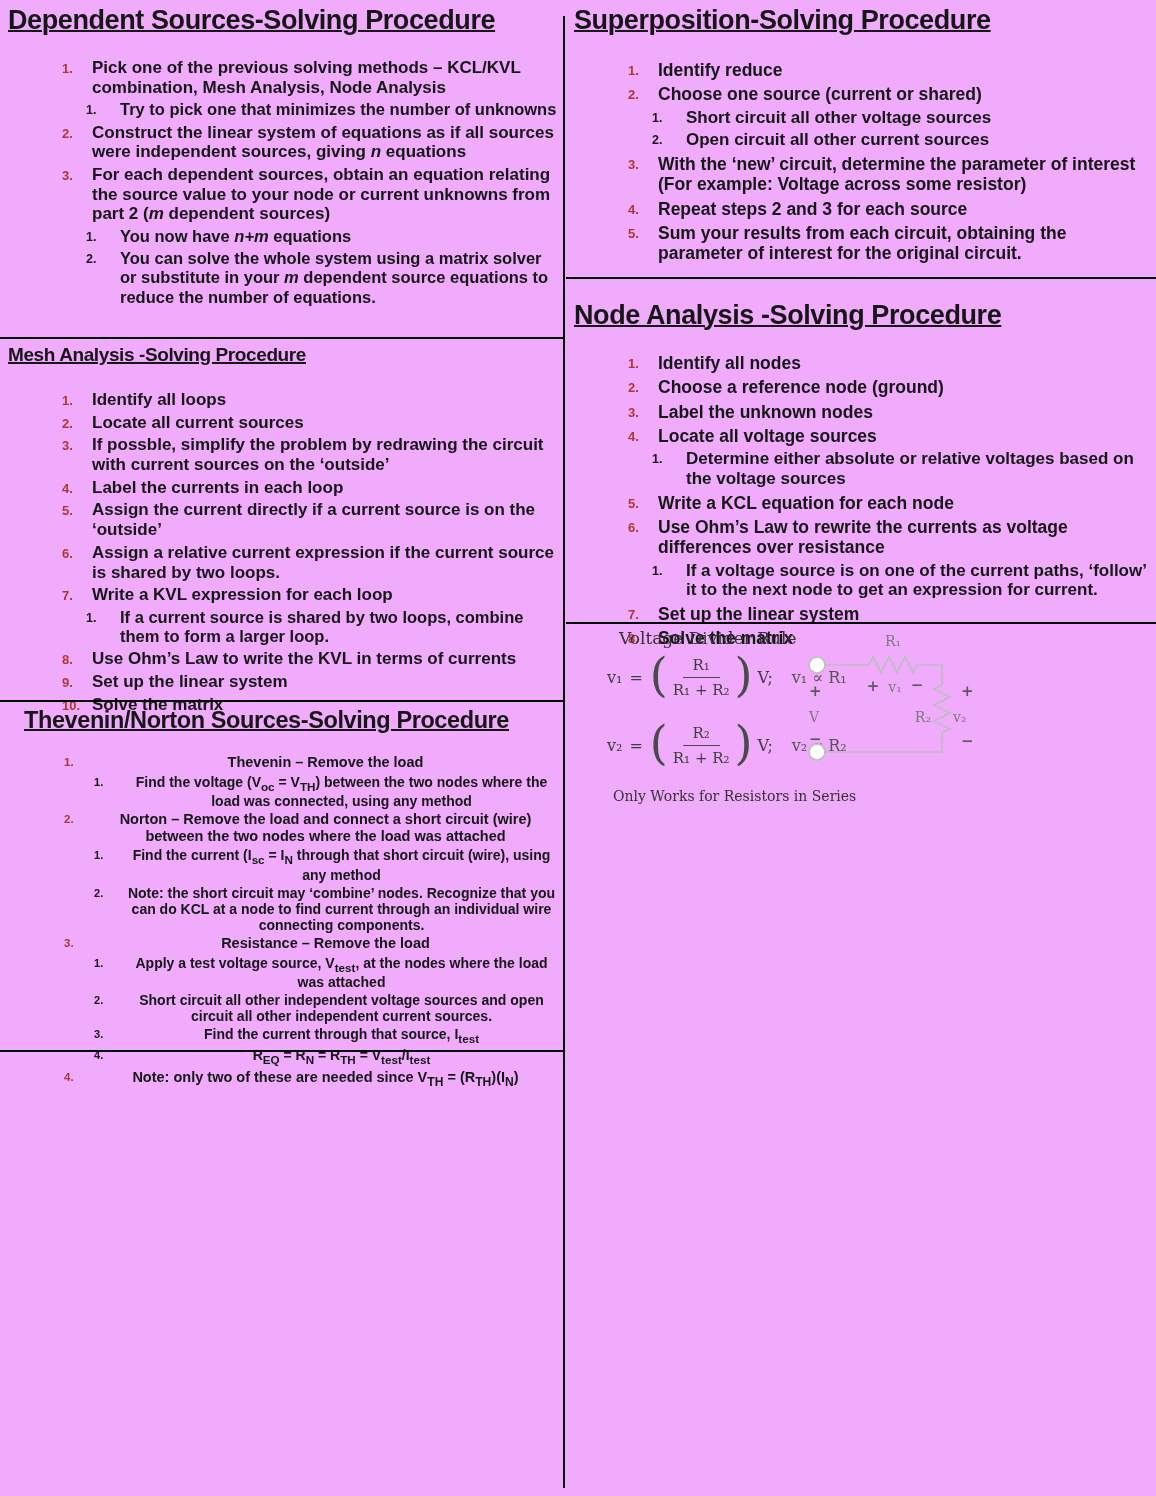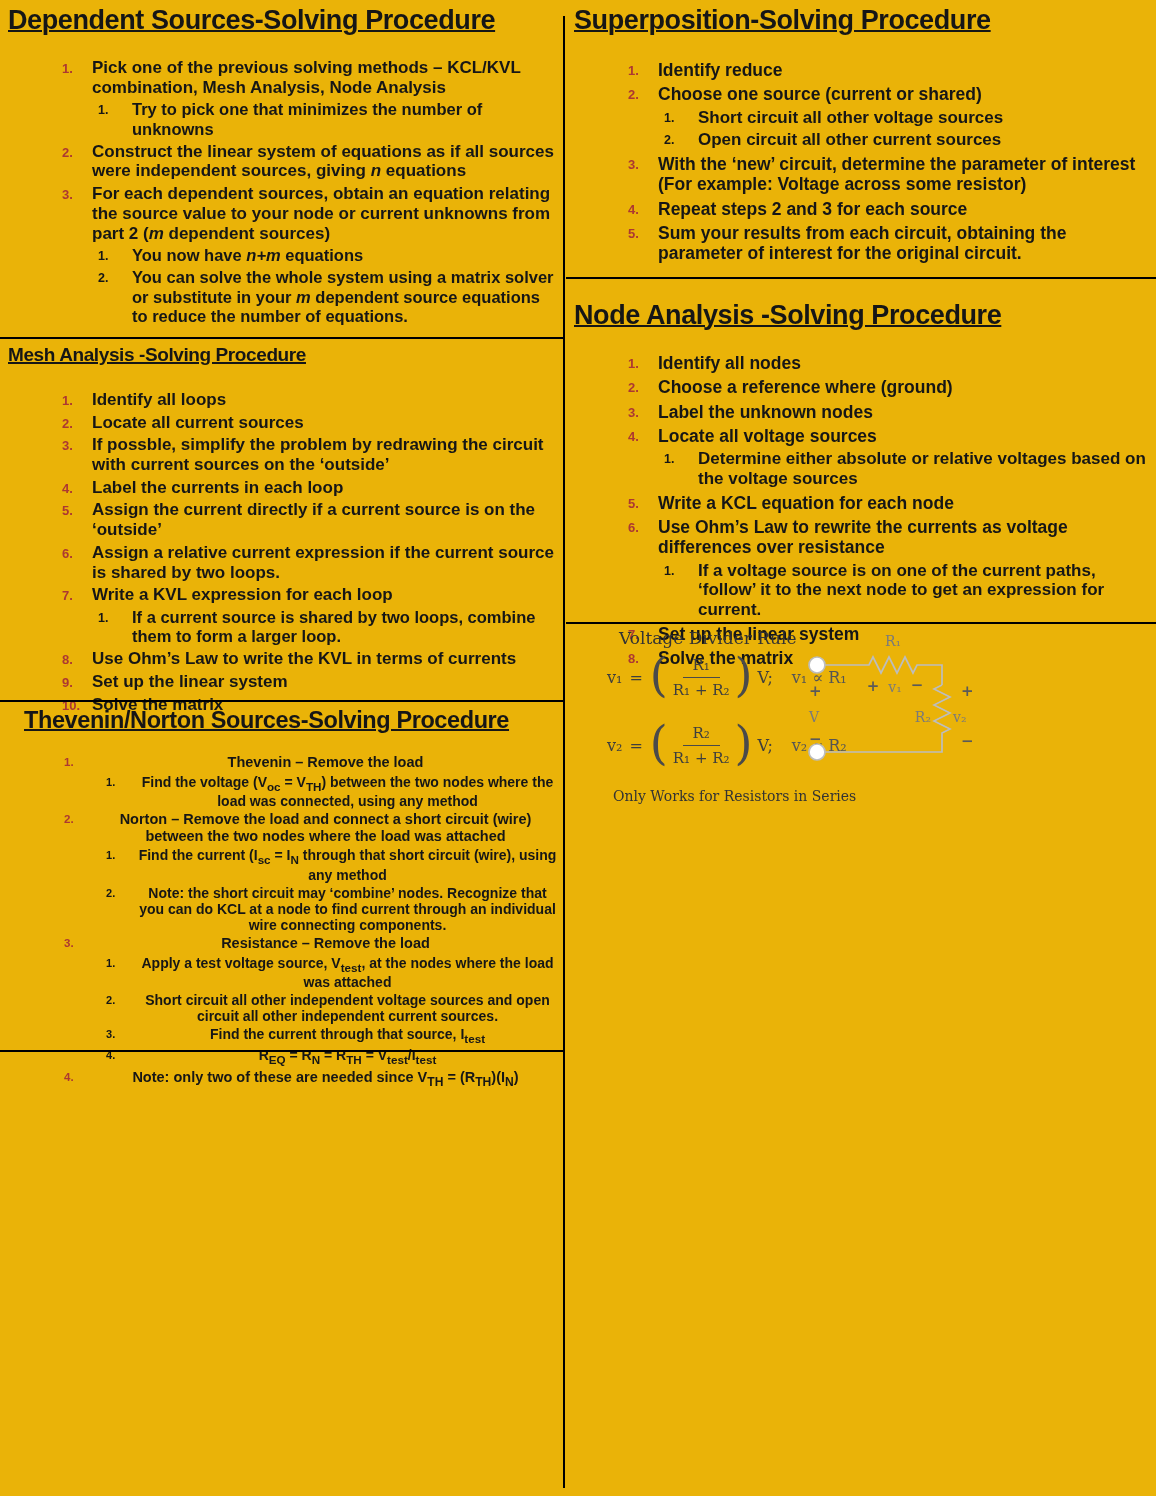--- a/index.html
+++ b/index.html
@@ -4,21 +4,21 @@
 <style>
   :root{
     --red:#ac3832;
     --ink:#161616;
     --wire:#bdbdbd;
     --lbl:#7a7a7a;
     --sign:#5a5a5a;
   }
   html,body{margin:0;padding:0;background:#fff;}
   .page{
-    position:relative;width:1156px;height:1496px;background:#eab308;
+    position:relative;width:1156px;height:1496px;background:#f0abfc;
     font-family:"Liberation Sans","DejaVu Sans",sans-serif;color:var(--ink);
     overflow:hidden;
   }
   .vline{position:absolute;left:563px;top:16px;width:2px;height:1472px;background:#000;}
   .col{position:absolute;top:0;height:1496px;}
   .col.left{left:0;width:563px;}
   .col.right{left:566px;width:590px;}
   .sec{position:absolute;left:0;right:0;}
   .hrule{position:absolute;left:0;right:0;height:2px;background:#000;}
 
@@ -35,21 +35,21 @@
   ol.top{counter-reset:i;}
   ol.top>li{
     counter-increment:i;position:relative;
     margin:0 6px 3px 62px;padding-left:30px;
     font-size:17px;font-weight:bold;line-height:1.16;
   }
   ol.top>li::before{
     content:counter(i) ".";position:absolute;left:0;top:3px;
     font-size:13px;font-weight:bold;color:var(--red);
   }
-  ol.subl{counter-reset:j;margin-top:3px;margin-left:12px;}
+  ol.subl{counter-reset:j;margin-top:3px;}
   ol.subl>li{
     counter-increment:j;position:relative;
     margin:0 0 3px -6px;padding-left:34px;
     font-size:16.5px;font-weight:bold;line-height:1.16;
   }
   ol.subl>li::before{
     content:counter(j) ".";position:absolute;left:0;top:3px;
     font-size:12.5px;font-weight:bold;color:var(--ink);
   }
 
@@ -169,21 +169,21 @@
           </ol>
         </div>
     </div>
     <div class="hrule" style="top:277px"></div>
 
     <div class="sec" style="top:295px;height:343px">
       <h1 class="sec-title">Node Analysis -Solving Procedure</h1>
       <div class="list-wrap" style="margin-top:22px">
           <ol class="top">
             <li><span>Identify all nodes</span></li>
-            <li><span>Choose a reference where (ground)</span></li>
+            <li><span>Choose a reference node (ground)</span></li>
             <li><span>Label the unknown nodes</span></li>
             <li><span>Locate all voltage sources</span><ol class="subl">
                 <li><span>Determine either absolute or relative voltages based on the voltage sources</span></li>
               </ol></li>
             <li><span>Write a KCL equation for each node</span></li>
             <li><span>Use Ohm’s Law to rewrite the currents as voltage differences over resistance</span><ol class="subl">
                 <li><span>If a voltage source is on one of the current paths, ‘follow’ it to the next node to get an expression for current.</span></li>
               </ol></li>
             <li><span>Set up the linear system</span></li>
             <li><span>Solve the matrix</span></li>

